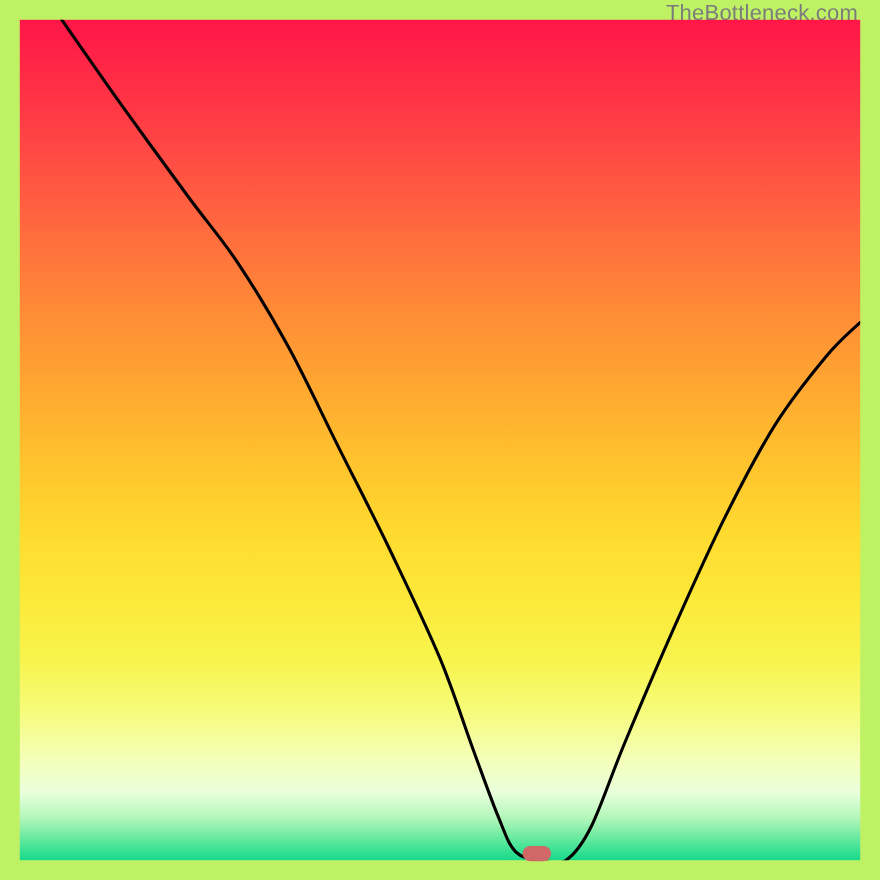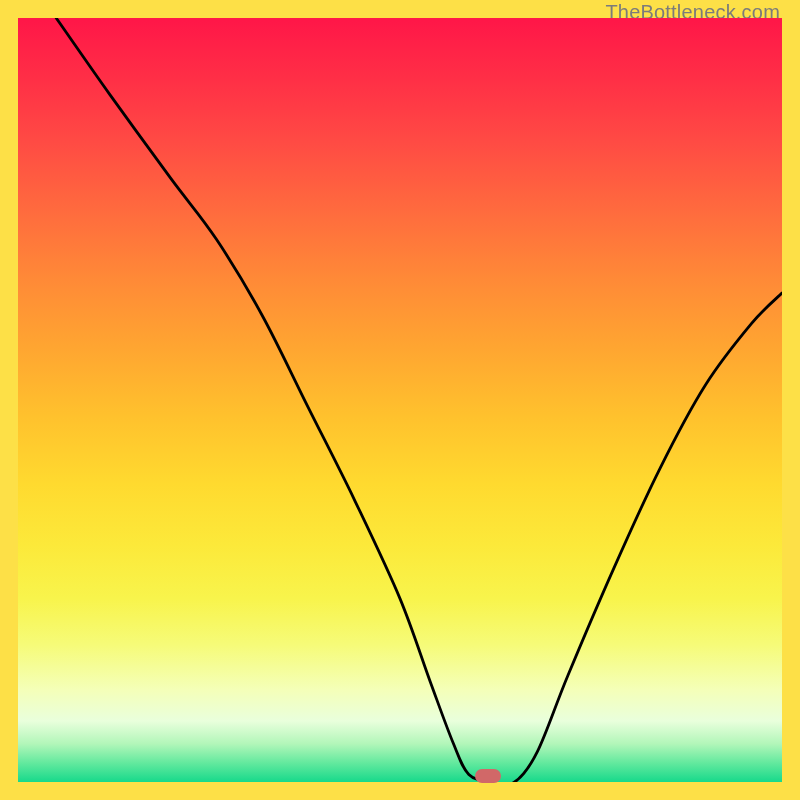--- a/index.html
+++ b/index.html
@@ -8,21 +8,21 @@
     width: 800px;
     height: 800px;
     background: #000;
     overflow: hidden;
     font-family: Arial, Helvetica, sans-serif;
   }
   .frame {
     position: relative;
     width: 800px;
     height: 800px;
-    background: #fde047;
+    background: #bef264;
   }
   .plot-area {
     position: absolute;
     left: 18px;
     top: 18px;
     width: 764px;
     height: 764px;
     background: linear-gradient(to bottom,
       #ff1648 0%,
       #ff2f46 8%,

